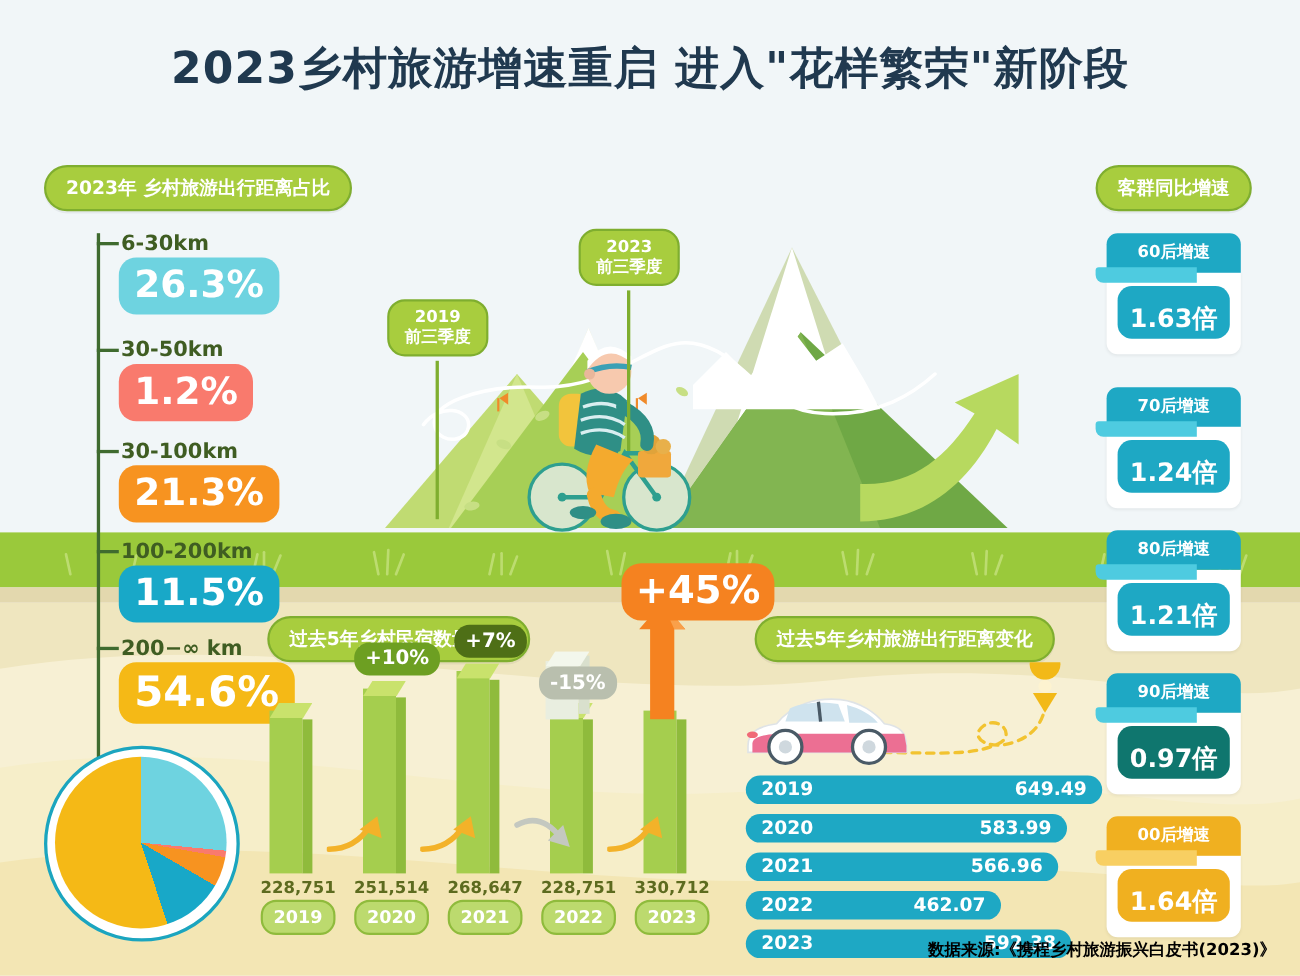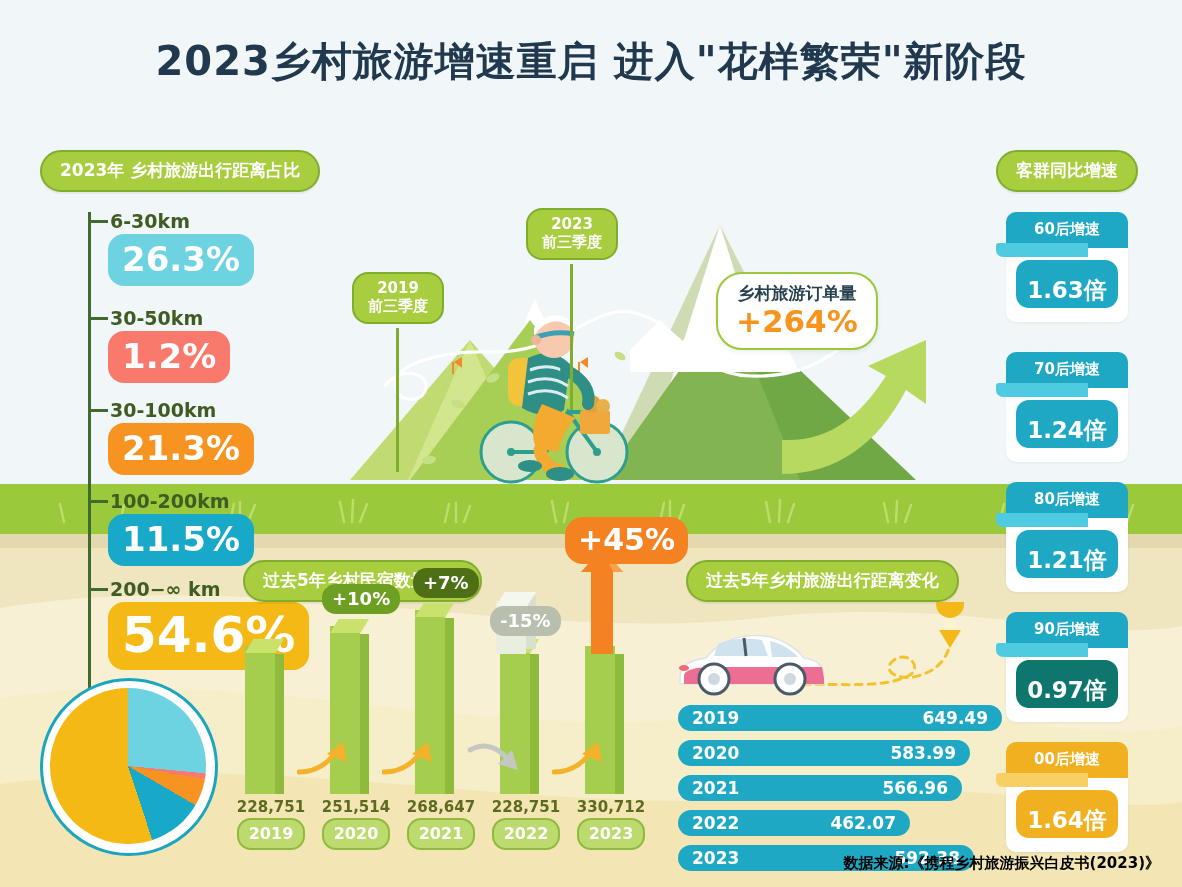--- a/index.html
+++ b/index.html
@@ -118,21 +118,21 @@
     position:absolute; bottom:0; left:2px; width:68px; text-align:center;
     background:#bcda6e; border:2px solid #8fbb3c; border-radius:14px;
     color:#fff; font-weight:bold; font-size:16px; padding:4px 0 5px;
     font-family:"DejaVu Sans","Liberation Sans",sans-serif;
   }
   .delta-badge {
     position:absolute; border-radius:14px; color:#fff; font-weight:bold;
     font-size:18px; padding:4px 10px 5px; white-space:nowrap;
     font-family:"DejaVu Sans","Liberation Sans",sans-serif;
   }
-  .delta-badge.big { font-size:30px; padding:5px 13px 7px; border-radius:18px; }
+  .delta-badge.big { font-size:35px; padding:5px 13px 7px; border-radius:18px; }
   .arrow-curve { position:absolute; }
 
   
   #distance { position:absolute; left:672px; top:560px; width:330px; height:290px; }
   #distance-title { position:absolute; left:14px; top:0; }
   .dbar {
     position:absolute; height:26px; background:#1ea8c4; border-radius:13px;
     color:#fff; font-weight:bold; font-size:17px;
     display:flex; align-items:center; justify-content:space-between;
     padding:0 14px;
@@ -242,21 +242,21 @@
 
     <div class="dist-row" style="top:340px">
       <span class="tick"></span>
       <span class="dist-label">100-200km</span>
       <span class="val-badge" style="background:#18a8c8">11.5%</span>
     </div>
 
     <div class="dist-row" style="top:428px">
       <span class="tick"></span>
       <span class="dist-label">200−∞ km</span>
-      <span class="val-badge" style="background:#f5b916;font-size:50px">54.6%</span>
+      <span class="val-badge" style="background:#f5b916;font-size:38px">54.6%</span>
     </div>
   </div>
 
   <div id="pie-wrap">
     <div id="pie-ring"></div>
     <div id="pie" style="background: conic-gradient(rgb(110, 211, 224) 0deg, rgb(110, 211, 224) 95.444deg, rgb(249, 122, 109) 95.444deg, rgb(249, 122, 109) 99.798deg, rgb(247, 147, 32) 99.798deg, rgb(247, 147, 32) 120.121deg, rgb(24, 168, 200) 120.121deg, rgb(24, 168, 200) 161.855deg, rgb(245, 185, 22) 161.855deg, rgb(245, 185, 22) 360deg);"></div>
   </div>
 
   <svg id="scene" viewBox="0 0 640 300">
 
@@ -343,24 +343,20 @@
   </div>
 
   <div class="callout-pin" style="left:526px;top:208px;">
     <div class="callout-box" style="left:0;top:0">
       <span>2023</span><br>
       <span>前三季度</span>
     </div>
     <div class="stem" style="left:44px;top:56px;height:146px"></div>
   </div>
 
-  <div id="order-badge">
-    <div class="ob-label">乡村旅游订单量</div>
-    <div class="ob-value">+264%</div>
-  </div>
 
   <div id="homestay">
     <div id="homestay-title" class="pill-green">过去5年乡村民宿数量变化</div>
 
     <div class="bar-col" style="left:0px;height:230px">
       <div class="bar-3d" style="height:148px">
         <div class="bar-front" style="height:148px"></div>
         <div class="bar-side" style="height:140px"></div>
         <div class="bar-top" style="top:-7px"></div>
       </div>

